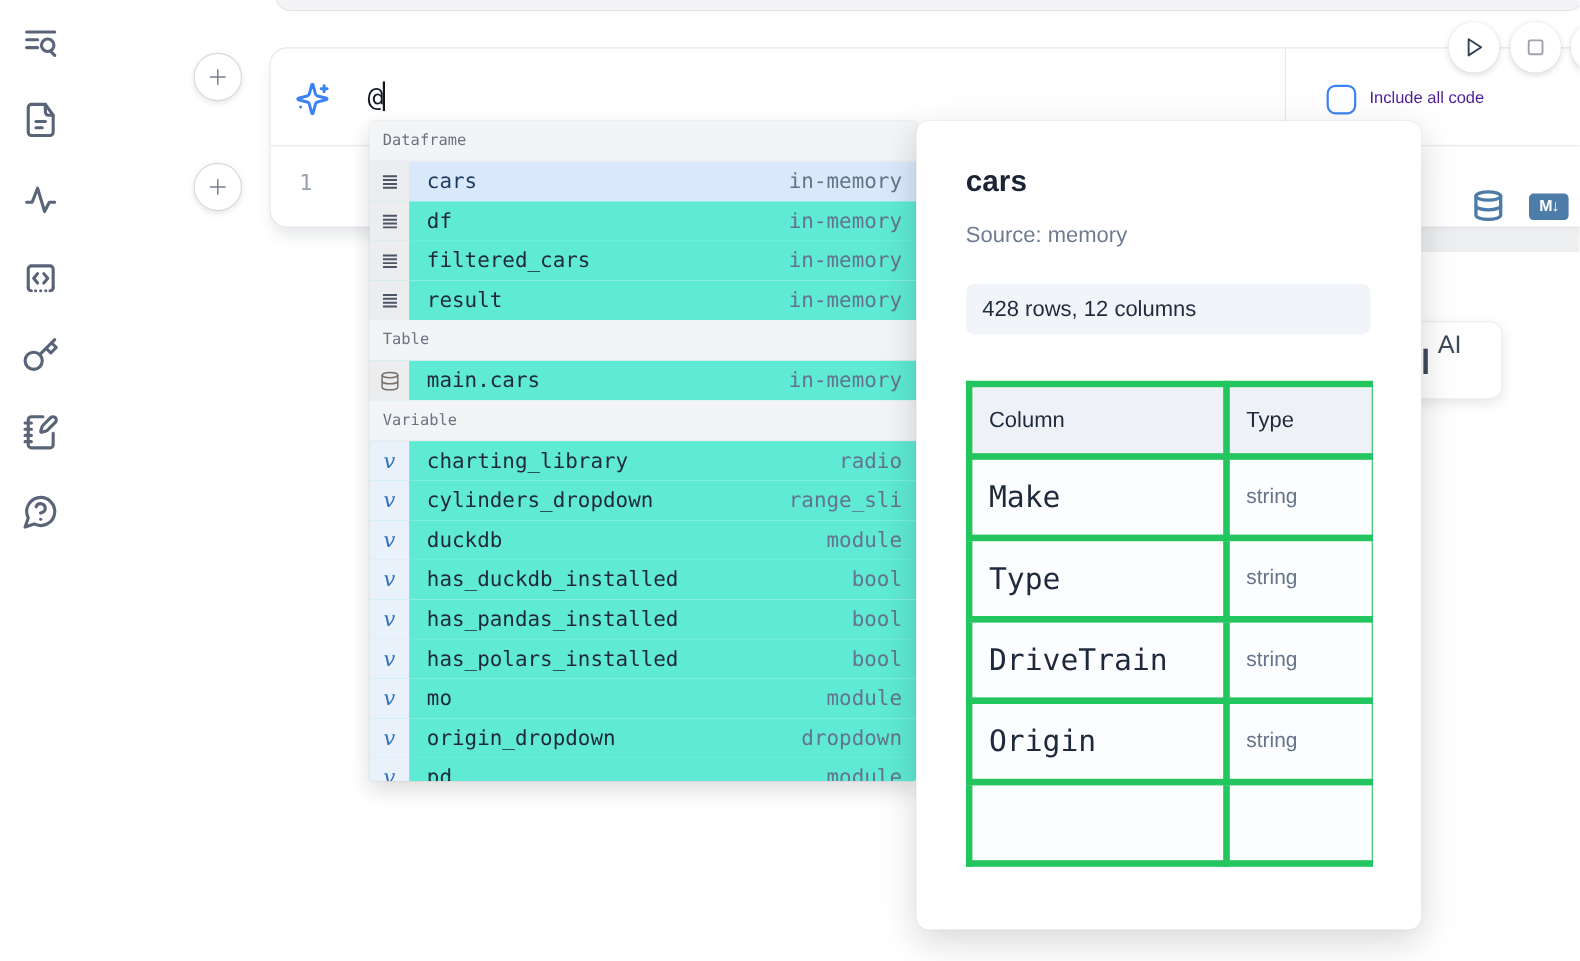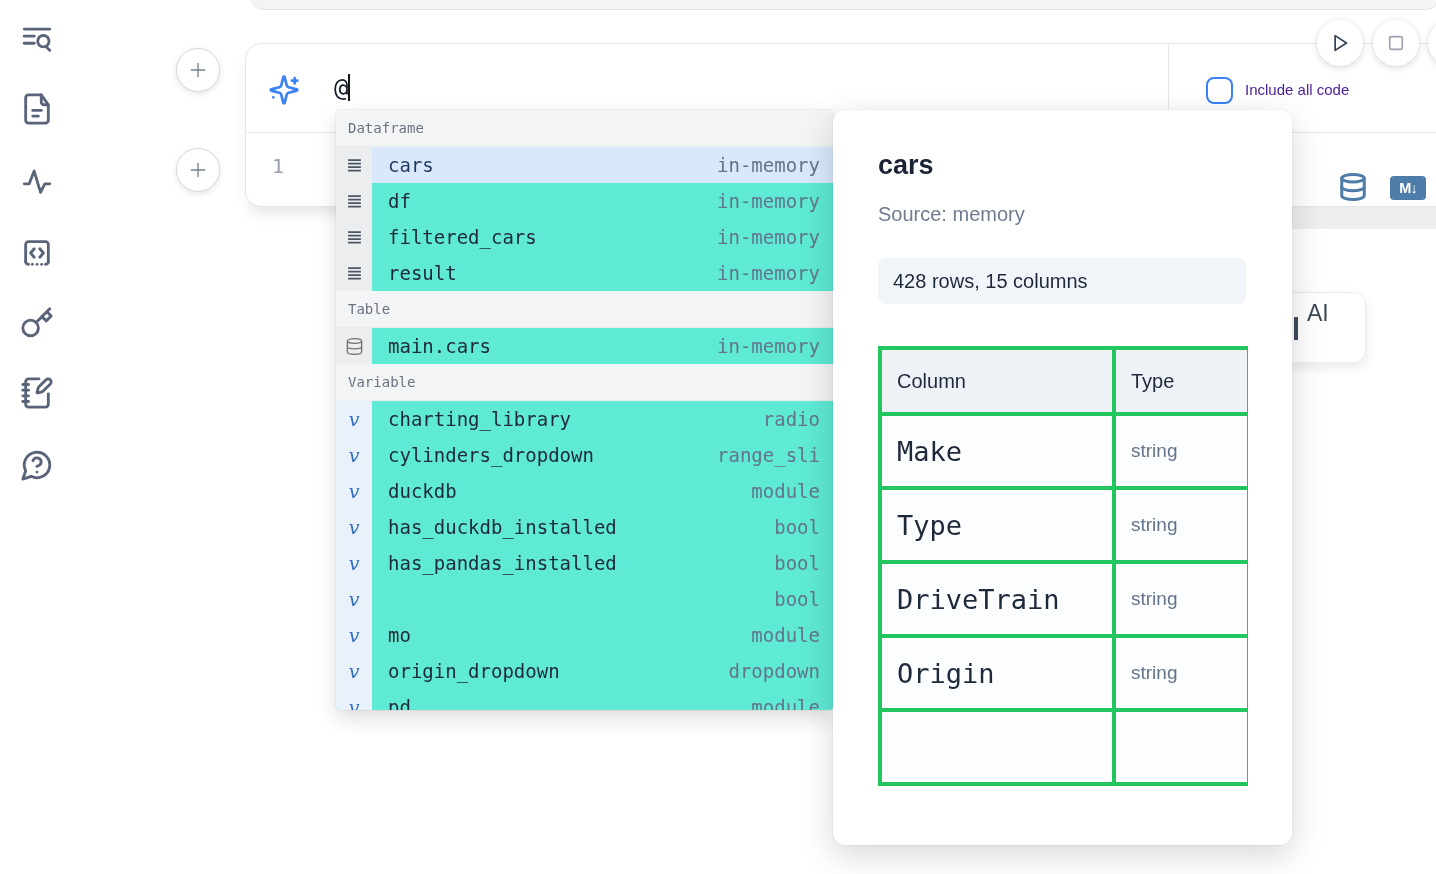--- a/index.html
+++ b/index.html
@@ -81,21 +81,21 @@
   
   .preview { left:833px; top:110px; width:459px; height:735px; background:#fff;
     border-radius:12px; box-shadow:0 10px 34px rgba(0,0,0,.16), 0 0 0 1px rgba(0,0,0,.03);
     z-index:6; }
   .pv-title { position:absolute; left:45px; top:40px; font-size:27px; font-weight:bold; color:#1a2434; }
   .pv-source { position:absolute; left:45px; top:93px; font-size:20px; color:#6e7b8f; }
   .pv-badge { position:absolute; left:45px; top:148px; width:368px; height:46px; background:#f1f5f9;
     border-radius:8px; font-size:20px; color:#1e293b; line-height:46px; padding-left:15px; }
   .schema-wrap { position:absolute; left:45px; top:236px; width:370px; height:464px; overflow:hidden; }
   .schema { border-collapse:collapse; width:369px; table-layout:fixed; }
-  .schema th, .schema td { border:4px solid #22c55e; padding:0 0 0 15px; text-align:left; }
+  .schema th, .schema td { border:6px solid #22c55e; padding:0 0 0 15px; text-align:left; }
   .schema th { height:66px; background:#eef2f7; font-size:20px; font-weight:normal; color:#1e293b; }
   .schema td { height:74px; background:#fcfdfe; }
   .schema col.c1 { width:234px; } .schema col.c2 { width:135px; }
   td.col-name { font-family:"DejaVu Sans Mono",monospace; font-size:27px; color:#1e293b; }
   td.col-type { font-size:19px; color:#64748b; }
 </style>
 </head>
 <body>
 
 <div class="abs sidebar" id="sidebar">
@@ -295,20 +295,21 @@
        <span class="gutter blue">
         <span class="var-glyph">v</span>
       </span>
        <span class="cmp-name">has_pandas_installed</span>
        <span class="cmp-type">bool</span>
      </div>
     <div class="cmp-item">
        <span class="gutter blue">
         <span class="var-glyph">v</span>
       </span>
+       <span class="cmp-name">has_polars_installed</span>
        <span class="cmp-type">bool</span>
      </div>
     <div class="cmp-item">
        <span class="gutter blue">
         <span class="var-glyph">v</span>
       </span>
        <span class="cmp-name">mo</span>
        <span class="cmp-type">module</span>
      </div>
     <div class="cmp-item">
@@ -323,21 +324,21 @@
         <span class="var-glyph">v</span>
       </span>
        <span class="cmp-name">pd</span>
        <span class="cmp-type">module</span>
      </div>
   </div>
 
 <div class="abs preview">
   <div class="pv-title">cars</div>
   <div class="pv-source">Source: memory</div>
-  <div class="pv-badge">428 rows, 15 columns</div>
+  <div class="pv-badge">428 rows, 12 columns</div>
   <div class="schema-wrap">
     <table class="schema">
       <colgroup>
           <col class="c1">
           <col class="c2">
         </colgroup>
       <thead>
           <tr id="schema-head">
             <th>Column</th>
             <th>Type</th>

